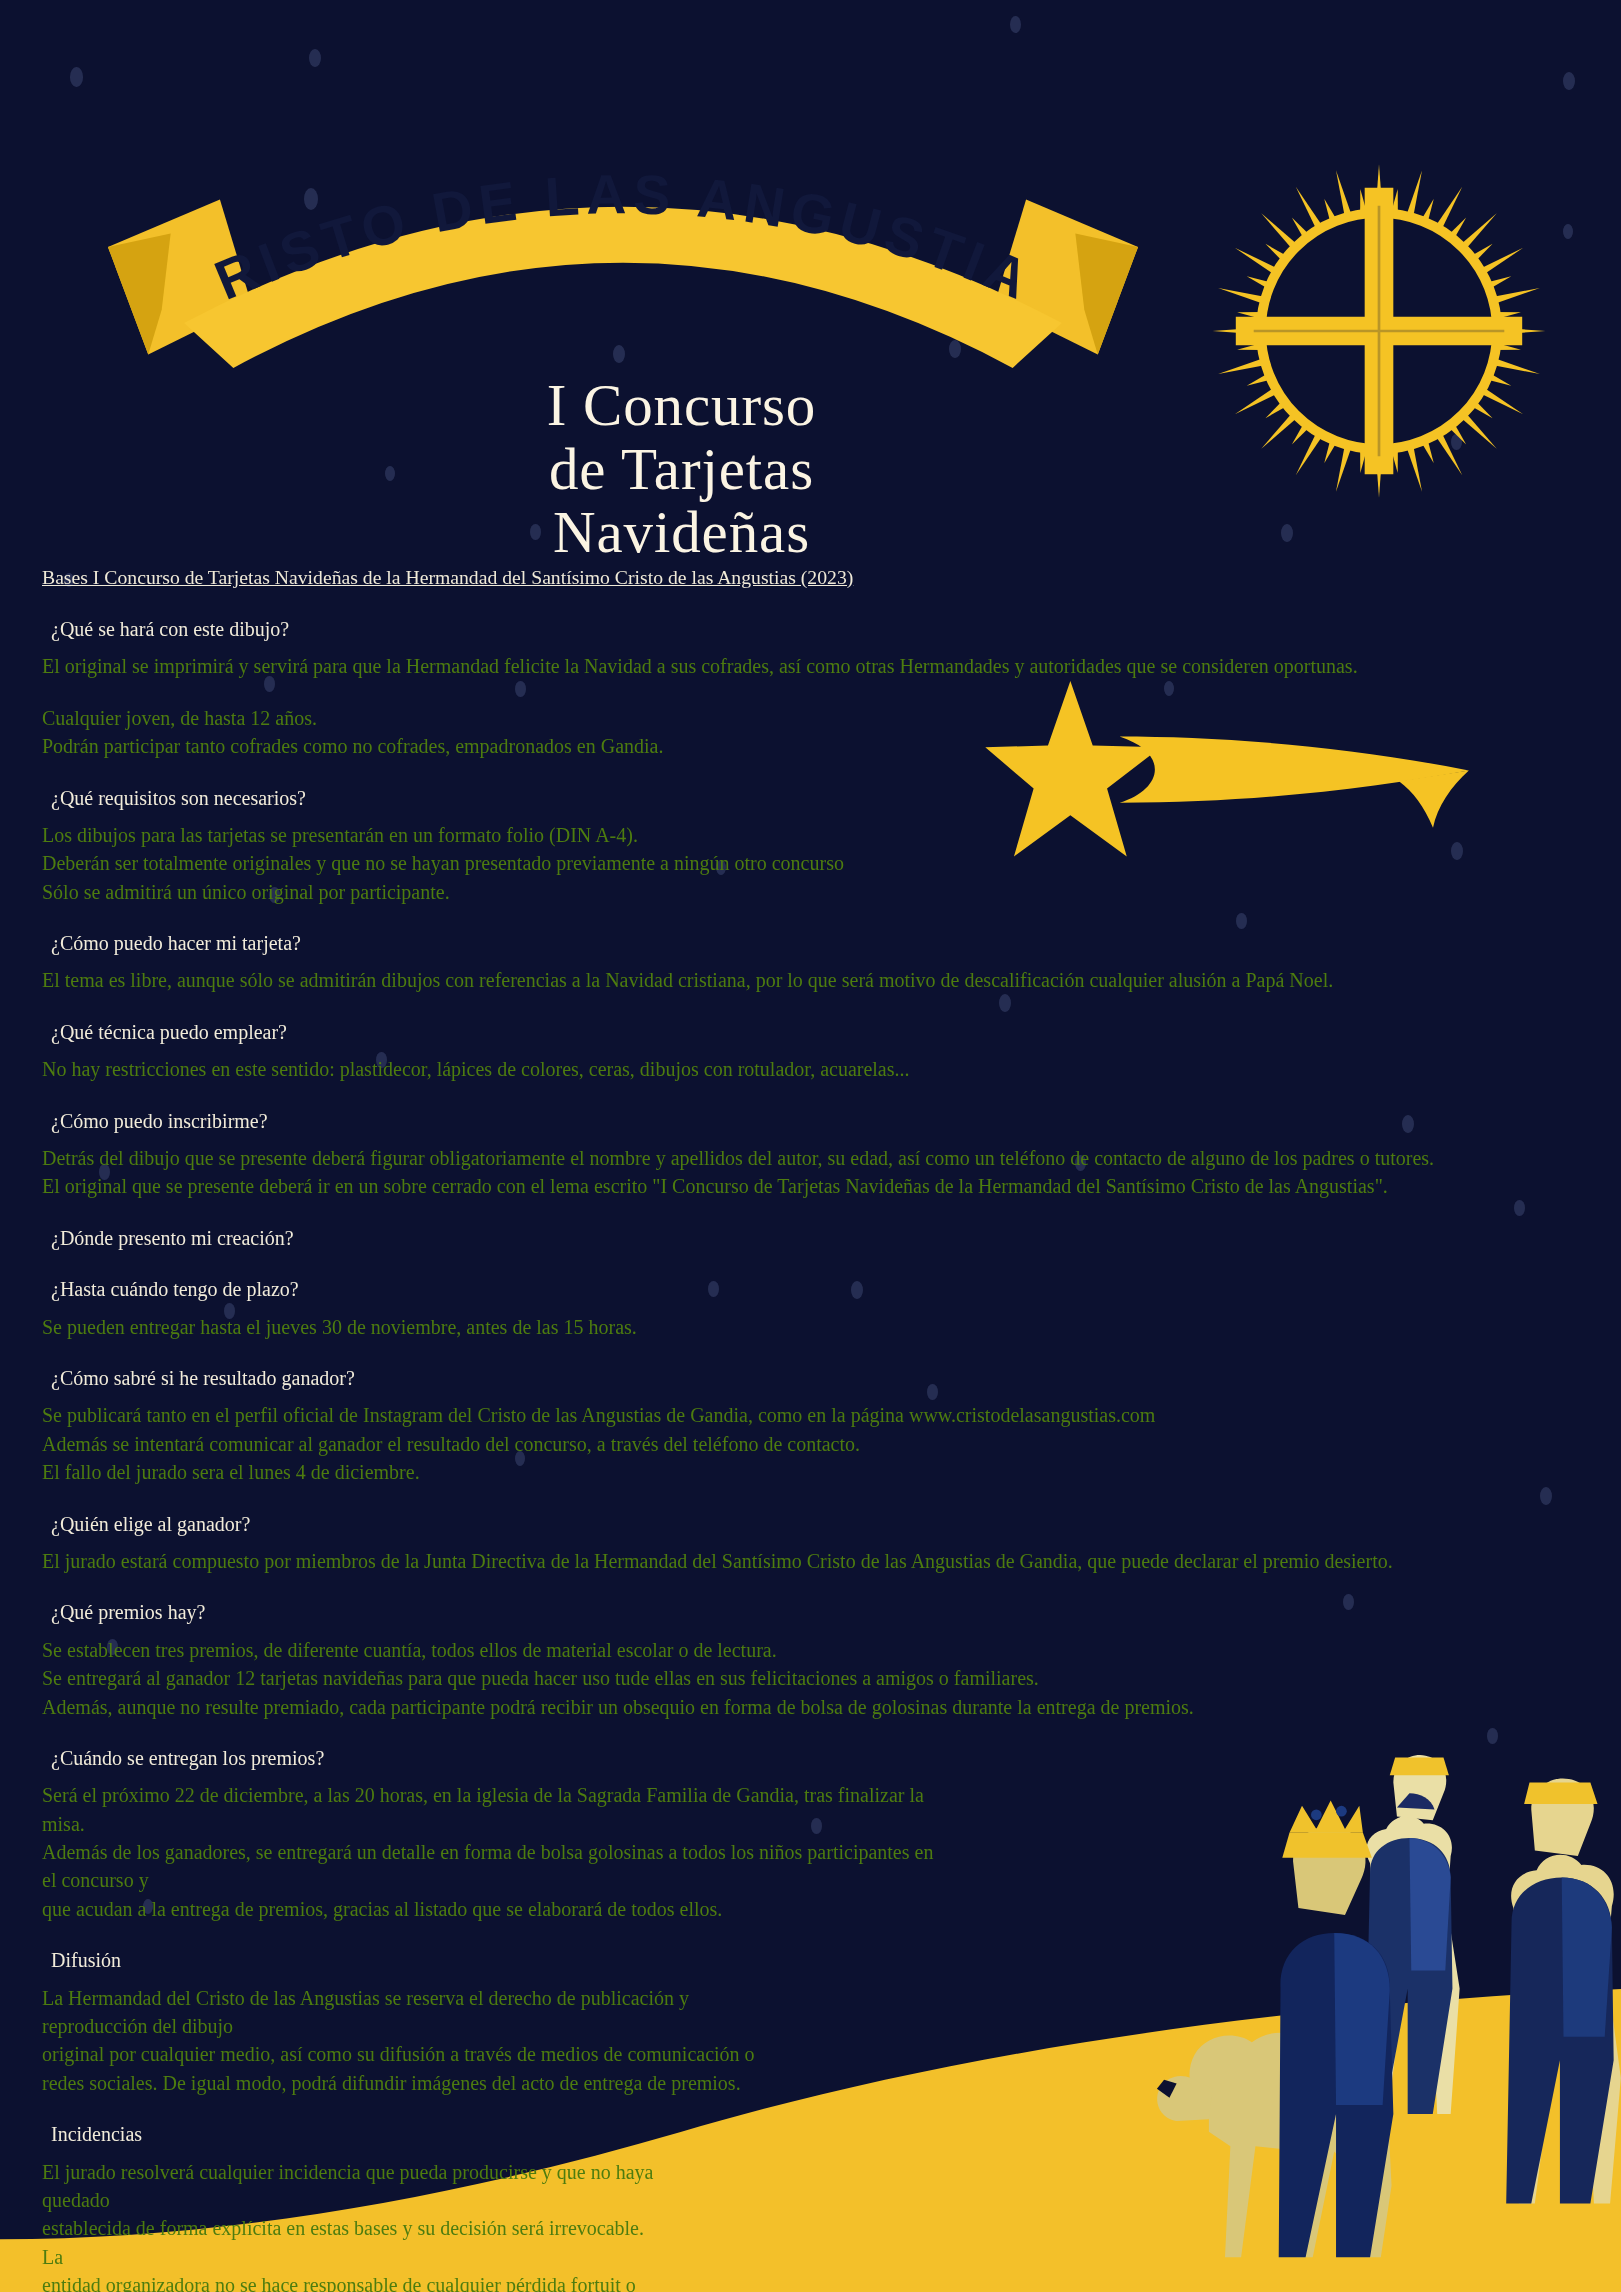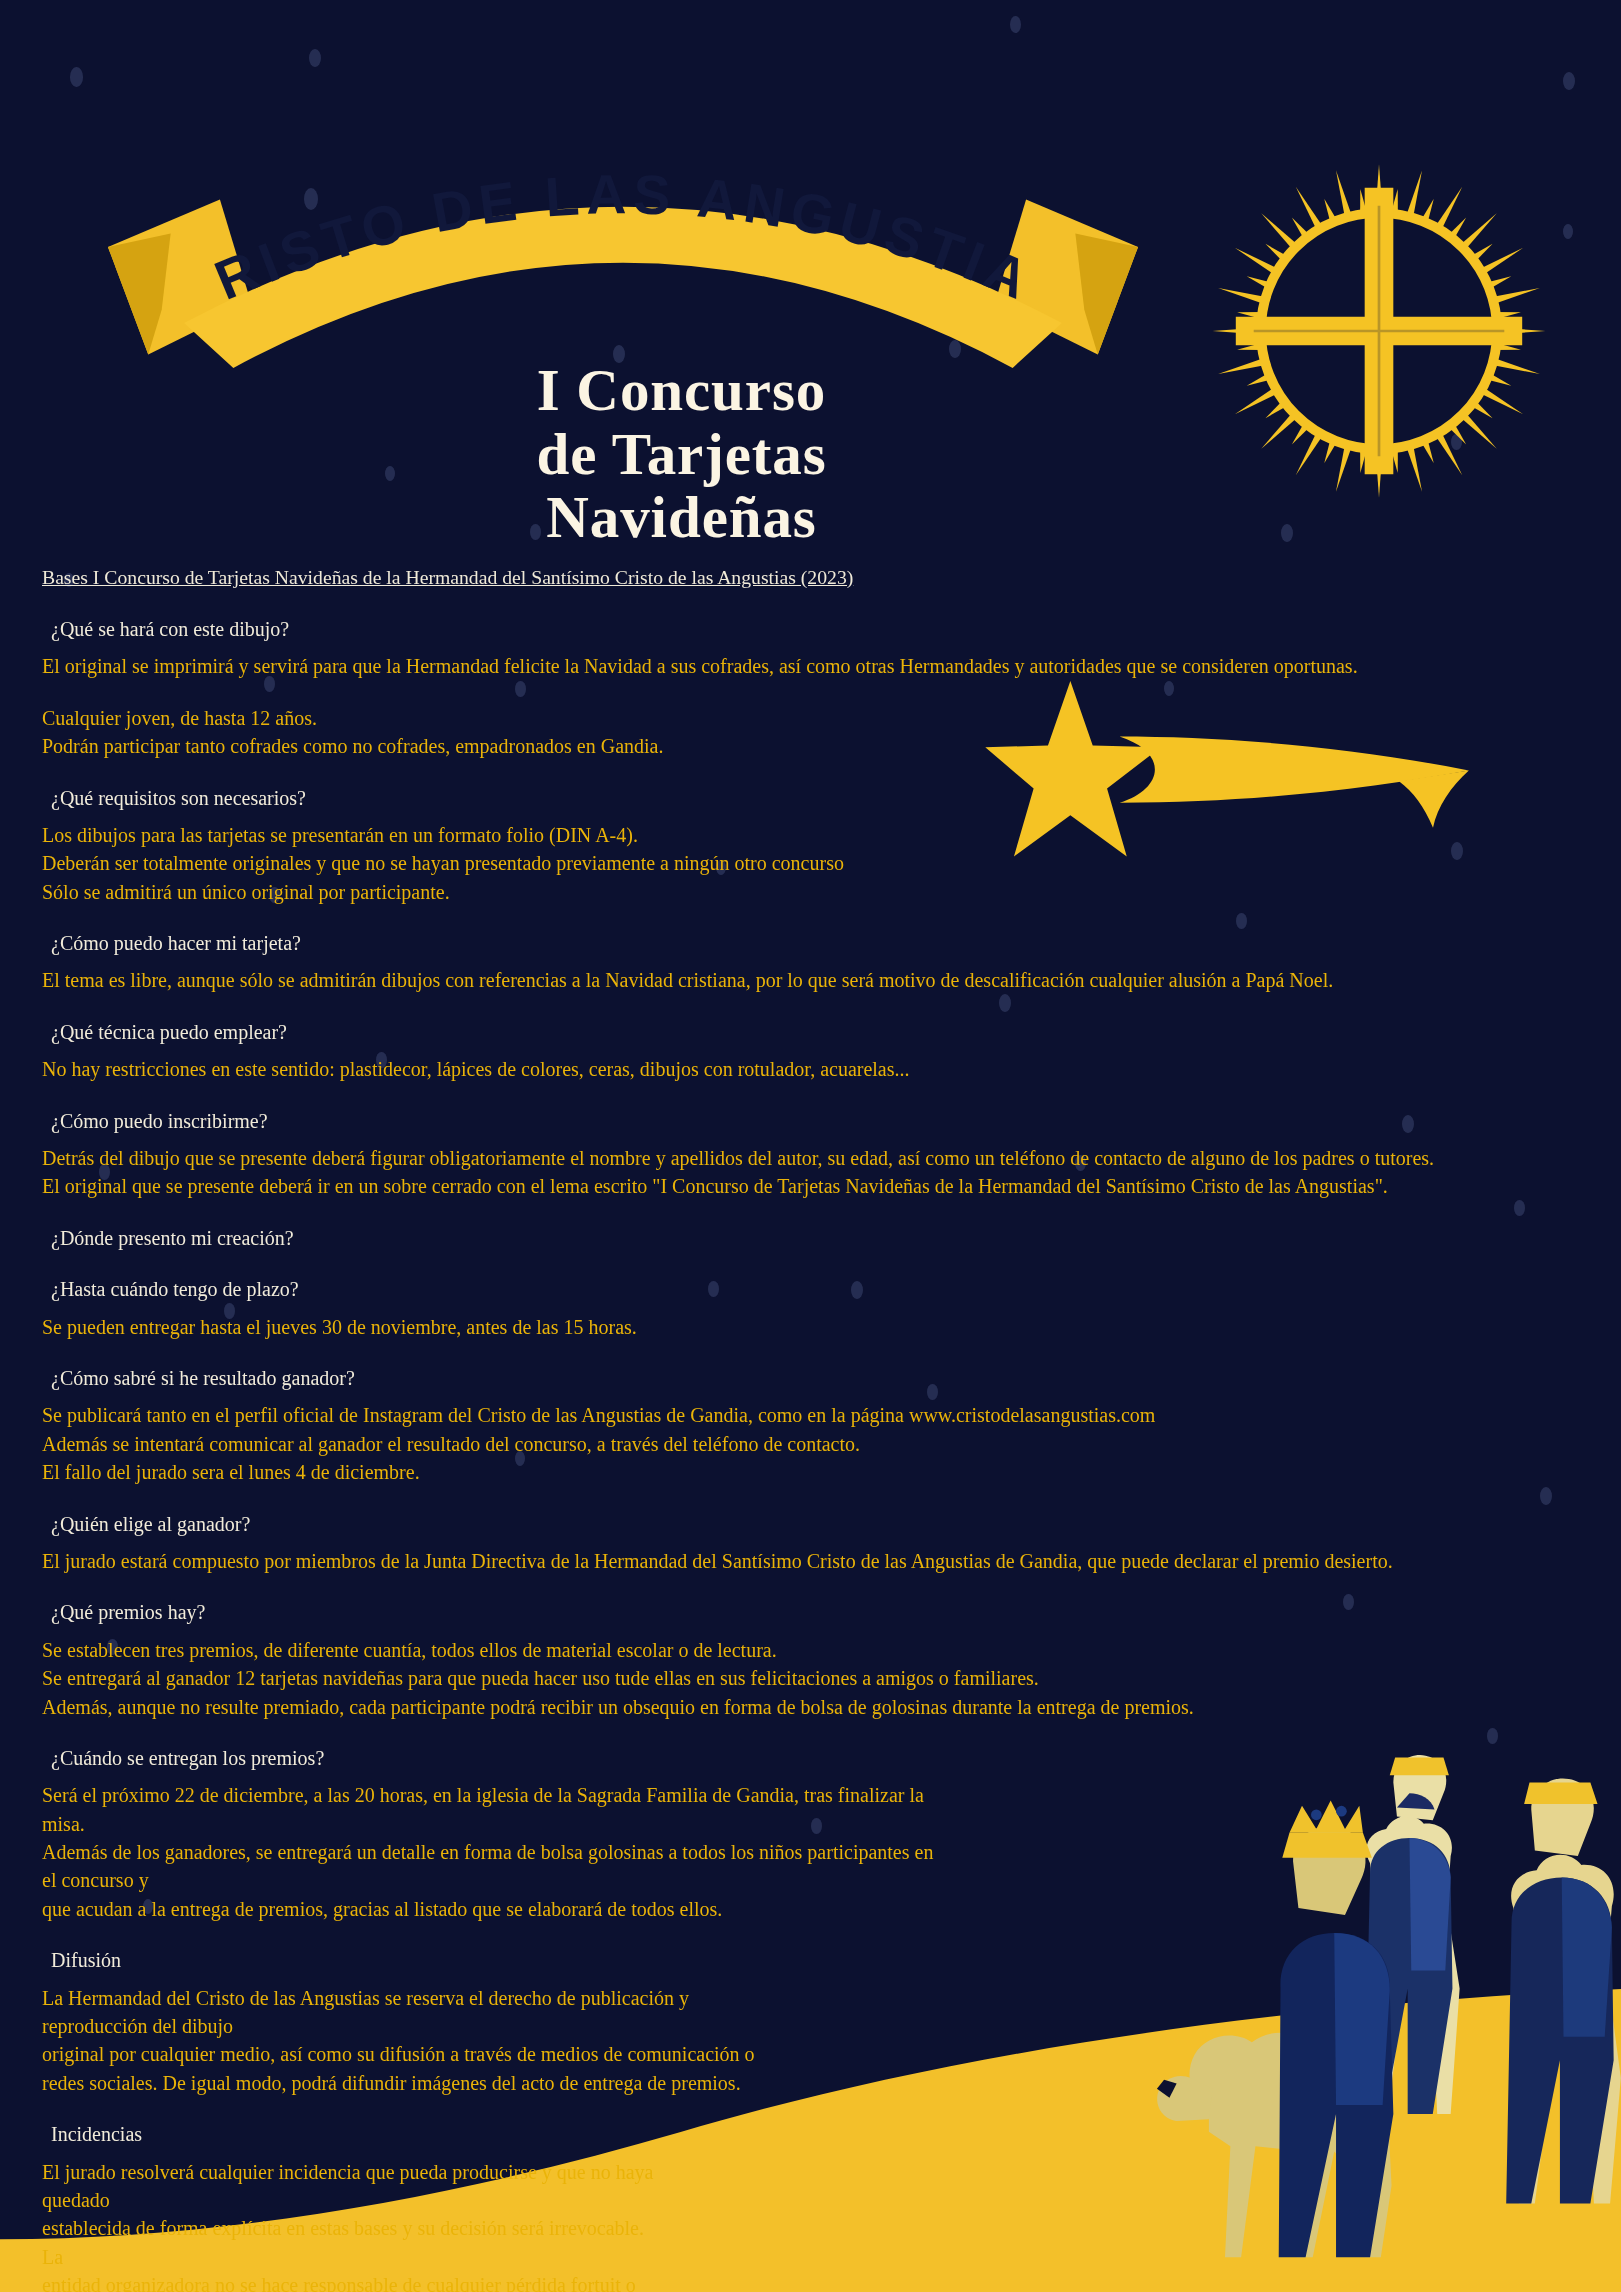--- a/index.html
+++ b/index.html
@@ -58,25 +58,25 @@
     font-family: "Liberation Sans", sans-serif;
     font-weight: bold;
     font-size: 62px;
     letter-spacing: 7px;
     fill: #11183b;
   }
 
   .subtitle {
     position: absolute;
     left: 269px;
-    top: 260px;
+    top: 275px;
     width: 627px;
     text-align: center;
     font-family: "Liberation Serif", serif;
-    font-weight: bold;
+    font-weight: normal;
     font-size: 59px;
     line-height: 1.08;
     color: #fbf4e3;
     letter-spacing: 0.9px;
   }
 
   
   .cross-emblem {
     position: absolute;
     right: 63px;
@@ -123,21 +123,21 @@
   }
   .q {
     font-size: 20px;
     line-height: 1.42;
     color: #f2ecda;
     margin: 9px;
   }
   .a {
     font-size: 20px;
     line-height: 1.42;
-    color: #eab308;
+    color: #4d7c0f;
     margin: 0;
   }
   .block.narrow .a, .block.narrow .q { max-width: 896px; }
   .block.narrower .a, .block.narrower .q { max-width: 743px; }
   .block.narrowest .a, .block.narrowest .q { max-width: 627px; }
 </style>
 </head>
 <body>
 
 <div class="poster">

